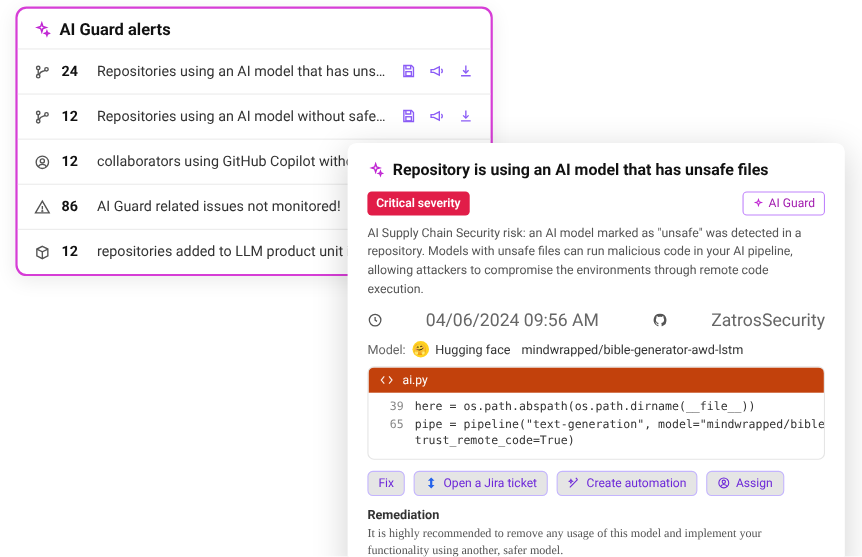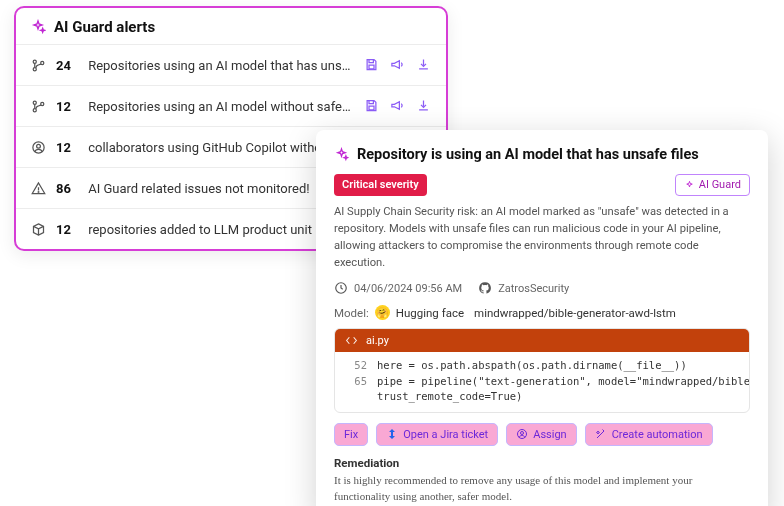--- a/index.html
+++ b/index.html
@@ -54,38 +54,38 @@
     padding: 16px 18px 14px;
     font-size: 12px; color:#333;
   }
   .detail-title-row { display:flex; align-items:flex-start; gap:8px; }
   .detail-title { font-size: 14.5px; font-weight: 700; color:#111; line-height:1.25; }
   .badges { display:flex; gap:8px; margin: 10px 0 8px; justify-content: space-between; }
   .badge { font-size:11px; padding: 2px 8px; border-radius: 4px; display:inline-flex; align-items:center; gap:4px; line-height:16px;}
   .badge-critical { background:#e11d48; color:#fff; font-weight:600;}
   .badge-ai { border: 1px solid #c084fc; color:#a21caf; }
   .desc { font-size: 11.2px; line-height: 1.5; color:#555; margin: 4px 0 10px; }
-  .meta { display:flex; align-items:center; gap:6px; margin: 6px 0 10px; color:#666; font-size:11px;}
+  .meta { display:flex; align-items:center; gap:6px; margin: 6px 0 10px; color:#666; font-size:16px;justify-content:space-between;}
   .meta .ic { display:inline-flex; width:14px; height:14px; color:#555;}
   .model-row { font-size:11.5px; color:#333; margin-bottom: 8px; display:flex; align-items:center; gap:6px;}
   .model-row .lb { color:#666; }
   .hf { width:15px; height:15px; background:#ffd21e; border-radius:50%; display:inline-flex; align-items:center; justify-content:center; font-size:10px;}
 
   .code-block { border:1px solid #e5e5e5; border-radius:6px; overflow:hidden; margin-bottom:10px;}
   .code-head { background:#c2410c; color:#fff; font-size:11px; padding:5px 10px; display:flex; align-items:center; gap:8px;}
   .code-head .ic { display:inline-flex; width:13px; height:13px; opacity:0.9;}
   .code-body { font-family: ui-monospace, Menlo, Consolas, monospace; font-size: 10.5px; color:#333; padding: 6px 10px 8px; line-height:1.45; white-space:pre; overflow:hidden;}
   .code-body .ln { color:#888; display:inline-block; width:22px; text-align:right; margin-right:10px;}
 
   .action-row { display:flex; gap:8px; margin-bottom: 10px;}
   .pill {
     border:1px solid #c4b5fd; color:#6d28d9;
     border-radius:5px; padding:4px 9px;
     font-size:11px; display:inline-flex; align-items:center; gap:5px;
-    cursor:pointer; background:#f9a8d4;
+    cursor:pointer; background:#e5e5e5;
   }
   .pill .ic { display:inline-flex; width:12px; height:12px;}
   .rem-h { font-weight:700; font-size:11.5px; margin-bottom:2px;}
   .rem-b { font-size:11px; line-height:1.5; color:#555;font-family:Liberation Serif, serif;}
 </style>
 </head>
 <body>
 
 <div class="alerts-panel">
   <div class="alerts-header">
@@ -271,54 +271,54 @@
   <div class="code-block">
     <div class="code-head">
       <span class="ic">
         <svg width="13" height="13" viewBox="0 0 24 24" fill="none" stroke="currentColor" stroke-width="2">
             <path d="M8 6l-5 6 5 6"></path>
             <path d="M16 6l5 6-5 6"></path>
           </svg>
       </span>
       <span>ai.py</span>
     </div>
-    <div class="code-body"><span class="ln">52</span><span>here = os.path.abspath(os.path.dirname(__file__))</span>
+    <div class="code-body"><span class="ln">39</span><span>here = os.path.abspath(os.path.dirname(__file__))</span>
 <span class="ln">65</span><span>pipe = pipeline("text-generation", model="mindwrapped/bible-generator-awd-lstm",</span>
 <span class="ln"></span><span>trust_remote_code=True)</span></div>
   </div>
 
   <div class="action-row">
     <span class="pill">
       <span>Fix</span>
     </span>
     <span class="pill">
       <span class="ic">
         <svg width="12" height="12" viewBox="0 0 24 24" fill="#2563eb">
             <path d="M12 2l6 6h-4v4h-4V8H6l6-6zM12 22l-6-6h4v-4h4v4h4l-6 6z"></path>
           </svg>
       </span>
       <span>Open a Jira ticket</span>
+    </span>
+    <span class="pill">
+      <span class="ic">
+        <svg width="12" height="12" viewBox="0 0 24 24" fill="none" stroke="currentColor" stroke-width="2">
+            <path d="M4 20L18 6"></path>
+            <path d="M15 3l3 3"></path>
+            <path d="M6 6l1 2 2 1-2 1-1 2-1-2-2-1 2-1 1-2z"></path>
+          </svg>
+      </span>
+      <span>Create automation</span>
     </span>
     <span class="pill">
       <span class="ic">
         <svg width="12" height="12" viewBox="0 0 24 24" fill="none" stroke="currentColor" stroke-width="2">
             <circle cx="12" cy="12" r="9"></circle>
             <circle cx="12" cy="10" r="3"></circle>
             <path d="M6 19c1-3 4-4 6-4s5 1 6 4"></path>
           </svg>
       </span>
       <span>Assign</span>
     </span>
-    <span class="pill">
-      <span class="ic">
-        <svg width="12" height="12" viewBox="0 0 24 24" fill="none" stroke="currentColor" stroke-width="2">
-            <path d="M4 20L18 6"></path>
-            <path d="M15 3l3 3"></path>
-            <path d="M6 6l1 2 2 1-2 1-1 2-1-2-2-1 2-1 1-2z"></path>
-          </svg>
-      </span>
-      <span>Create automation</span>
-    </span>
   </div>
 
   <div class="rem-h">Remediation</div>
   <div class="rem-b">It is highly recommended to remove any usage of this model and implement your functionality using another, safer model.</div>
 </div>
 
 </body></html>

